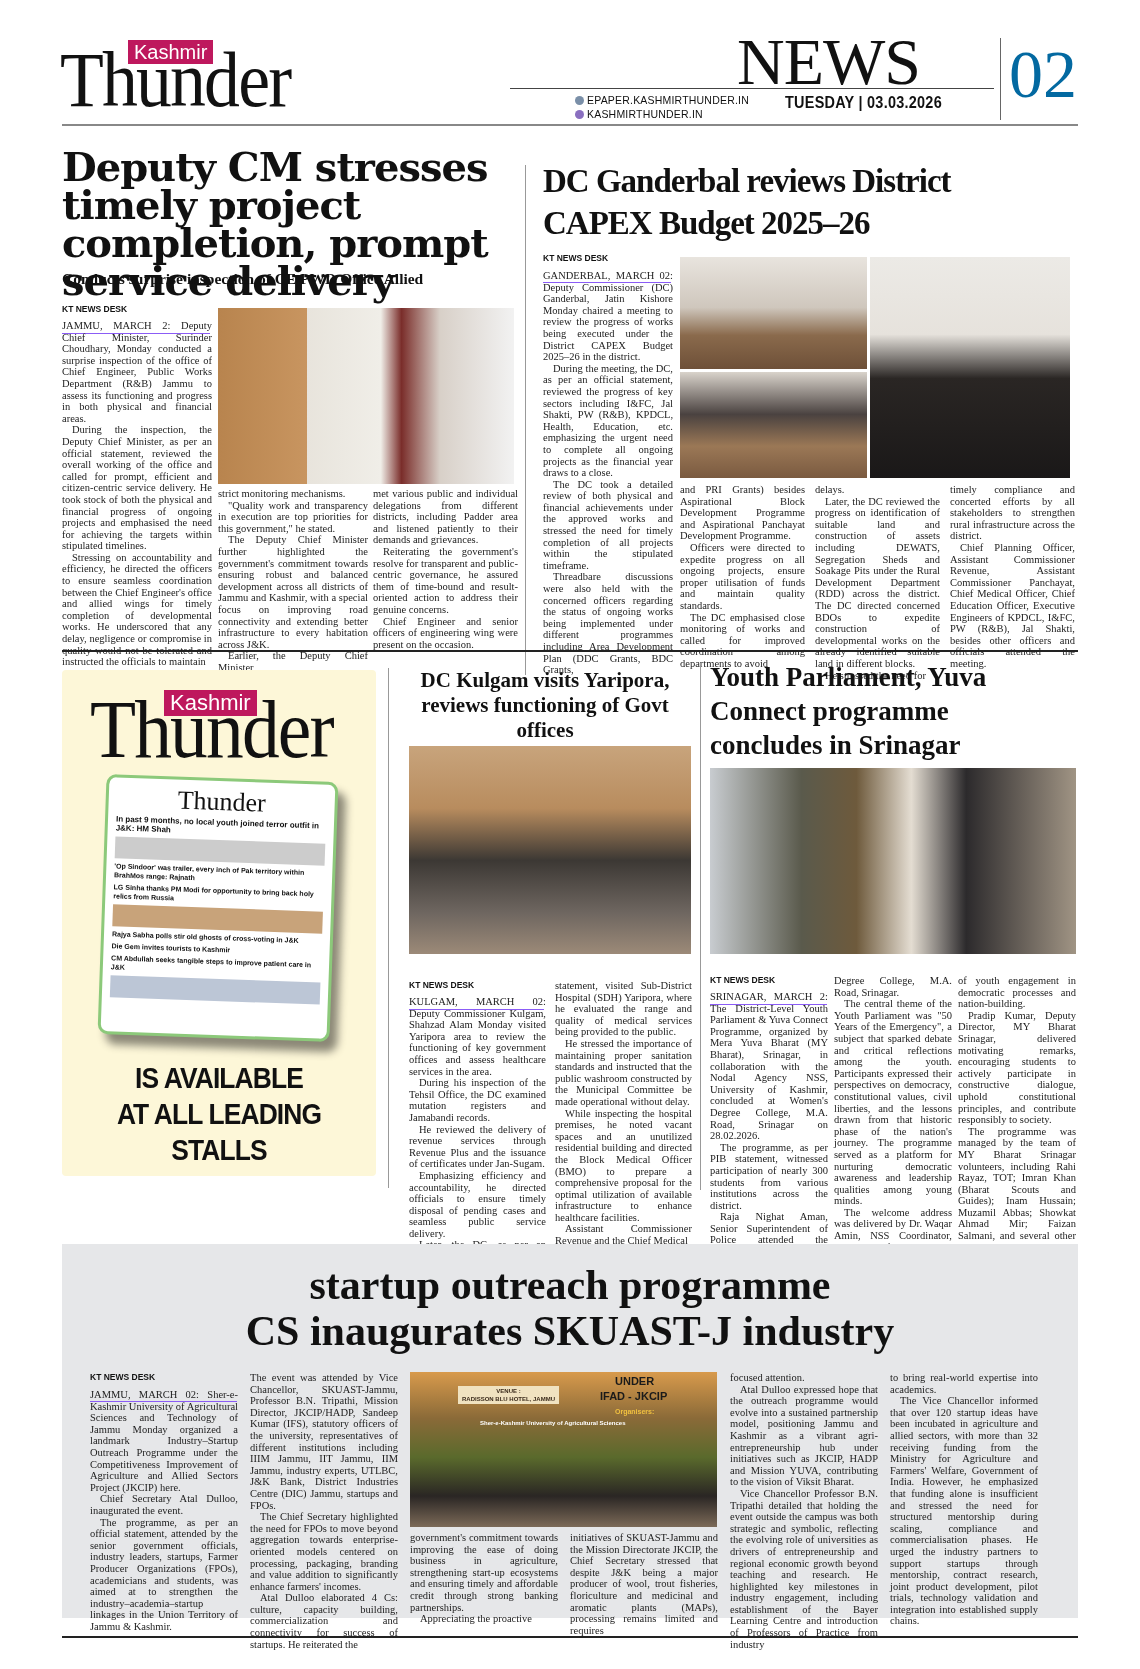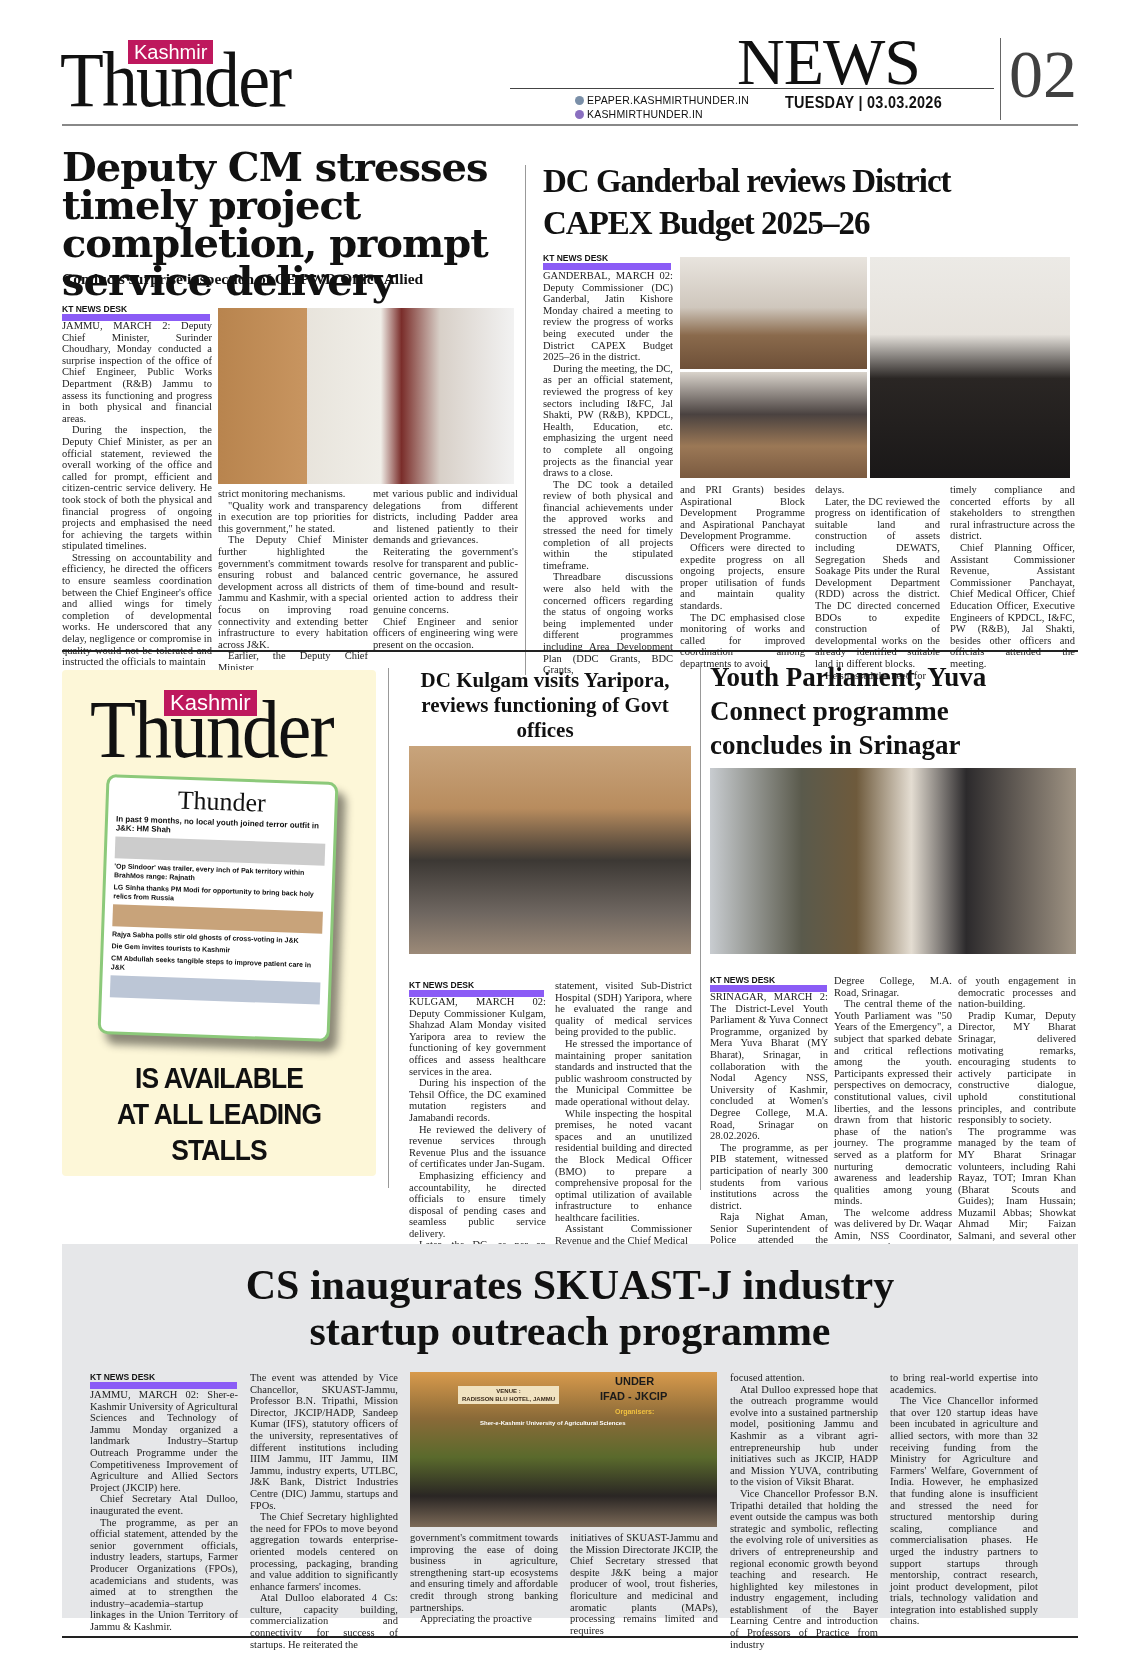--- a/index.html
+++ b/index.html
@@ -5,28 +5,28 @@
   * { box-sizing: border-box; margin: 0; padding: 0; }
   body { width: 1140px; height: 1669px; background: #ffffff; position: relative; overflow: hidden; font-family: "DejaVu Serif", serif; color: #111; }
   .abs { position: absolute; }
 
   
   .mast-logo { left: 60px; top: 38px; width: 260px; height: 72px; }
   .kashmir-tag { position: absolute; left: 68px; top: 2px; background: #be185d; color: #fff; font-family: Liberation Sans, sans-serif; font-size: 20px; line-height: 24px; padding: 0 6px; }
   .thunder-word { position: absolute; left: 0; top: 6px; font-family: "Liberation Serif", serif; font-size: 78px; line-height: 72px; letter-spacing: -2px; color: #111; transform: scaleX(0.92); transform-origin: left; }
   .news-word { right: 220px; top: 36px; font-family: "Liberation Serif", serif; font-size: 66px; line-height: 52px; letter-spacing: -1px; }
   .header-rule { left: 510px; top: 88px; width: 484px; height: 1px; background: #444; }
-  .page-num { left: 1000px; top: 38px; font-family: "Liberation Serif", serif; font-size: 68px; line-height: 72px; color: #404040; border-left: 1px solid #666; padding-left: 8px; height: 82px; }
+  .page-num { left: 1000px; top: 38px; font-family: "Liberation Serif", serif; font-size: 68px; line-height: 72px; color: #0369a1; border-left: 1px solid #666; padding-left: 8px; height: 82px; }
   .web-links { left: 575px; top: 93px; font-family: "Liberation Sans", sans-serif; font-size: 10.5px; line-height: 14px; letter-spacing: 0.2px; }
   .web-links span.ic { display: inline-block; width: 9px; height: 9px; border-radius: 50%; margin-right: 3px; vertical-align: -1px; }
   .date-line { left: 785px; top: 92px; font-family: "Liberation Sans", sans-serif; font-weight: bold; font-size: 17px; line-height: 22px; letter-spacing: 0.3px; transform: scaleX(0.85); transform-origin: left; }
   .mast-bottom { left: 62px; top: 124px; width: 1016px; height: 2px; background: #888; }
 
   .hl-big { font-family: "DejaVu Serif", serif; font-weight: bold; color: #111; letter-spacing: -1px; }
-  .kt { font-family: "Liberation Sans", sans-serif; font-weight: bold; font-size: 8.5px; letter-spacing: 0; border-bottom: 7px solid #8b5cf6; padding-bottom: 0; }
+  .kt { font-family: "Liberation Sans", sans-serif; font-weight: bold; font-size: 8.5px; letter-spacing: 0; border-bottom: 1px solid #8b5cf6; padding-bottom: 19px; }
   .col { font-family: "Liberation Serif", serif; font-size: 10.5px; line-height: 11.6px; text-align: justify; color: #222; hyphens: auto; }
   .col p { text-indent: 10px; }
   .col p.first { text-indent: 0; }
 
   .photo { background: linear-gradient(135deg, #6d5a48, #b49a7c 40%, #3d3a36 70%, #8c7c6e); border: 0; padding-left: 32px; }
   .divider-v { width: 1px; background: #999; }
   .rule-h { height: 2px; background: #222; }
 
   
   .ad { left: 62px; top: 670px; width: 314px; height: 506px; background: #fdf7d8; border-radius: 4px; }
@@ -166,22 +166,22 @@
   <p>The welcome address was delivered by Dr. Waqar Amin, NSS Coordinator, University of Kashmir, who highlighted the importance</p>
 </div>
 <div class="abs col" style="left:958px; top:975px; width:118px;">
   <p class="first">of youth engagement in democratic processes and nation-building.</p>
   <p>Pradip Kumar, Deputy Director, MY Bharat Srinagar, delivered motivating remarks, encouraging students to actively participate in constructive dialogue, uphold constitutional principles, and contribute responsibly to society.</p>
   <p>The programme was managed by the team of MY Bharat Srinagar volunteers, including Rahi Rayaz, TOT; Imran Khan (Bharat Scouts and Guides); Inam Hussain; Muzamil Abbas; Showkat Ahmad Mir; Faizan Salmani, and several other volunteers whose coordinated efforts ensured the smooth conduct of the event.</p>
 </div>
 
 <div class="abs bottom-box"></div>
 <div class="abs hl-big" style="left:62px; top:1262px; width:1016px; text-align:center; font-family:'Liberation Serif',serif; font-size:42px; line-height:46px; letter-spacing:0;">
+  <div>startup outreach programme</div>
   <div>CS inaugurates SKUAST-J industry</div>
-  <div>startup outreach programme</div>
 </div>
 <div class="abs kt" style="left:90px; top:1372px; width:147px;">KT NEWS DESK</div>
 <div class="abs col" style="left:90px; top:1389px; width:148px;">
   <p class="first">JAMMU, MARCH 02: Sher-e-Kashmir University of Agricultural Sciences and Technology of Jammu Monday organized a landmark Industry–Startup Outreach Programme under the Competitiveness Improvement of Agriculture and Allied Sectors Project (JKCIP) here.</p>
   <p>Chief Secretary Atal Dulloo, inaugurated the event.</p>
   <p>The programme, as per an official statement, attended by the senior government officials, industry leaders, startups, Farmer Producer Organizations (FPOs), academicians and students, was aimed at to strengthen the industry–academia–startup linkages in the Union Territory of Jammu &amp; Kashmir.</p>
 </div>
 <div class="abs col" style="left:250px; top:1372px; width:148px;">
   <p class="first">The event was attended by Vice Chancellor, SKUAST-Jammu, Professor B.N. Tripathi, Mission Director, JKCIP/HADP, Sandeep Kumar (IFS), statutory officers of the university, representatives of different institutions including IIIM Jammu, IIT Jammu, IIM Jammu, industry experts, UTLBC, J&amp;K Bank, District Industries Centre (DIC) Jammu, startups and FPOs.</p>
   <p>The Chief Secretary highlighted the need for FPOs to move beyond aggregation towards enterprise-oriented models centered on processing, packaging, branding and value addition to significantly enhance farmers' incomes.</p>

